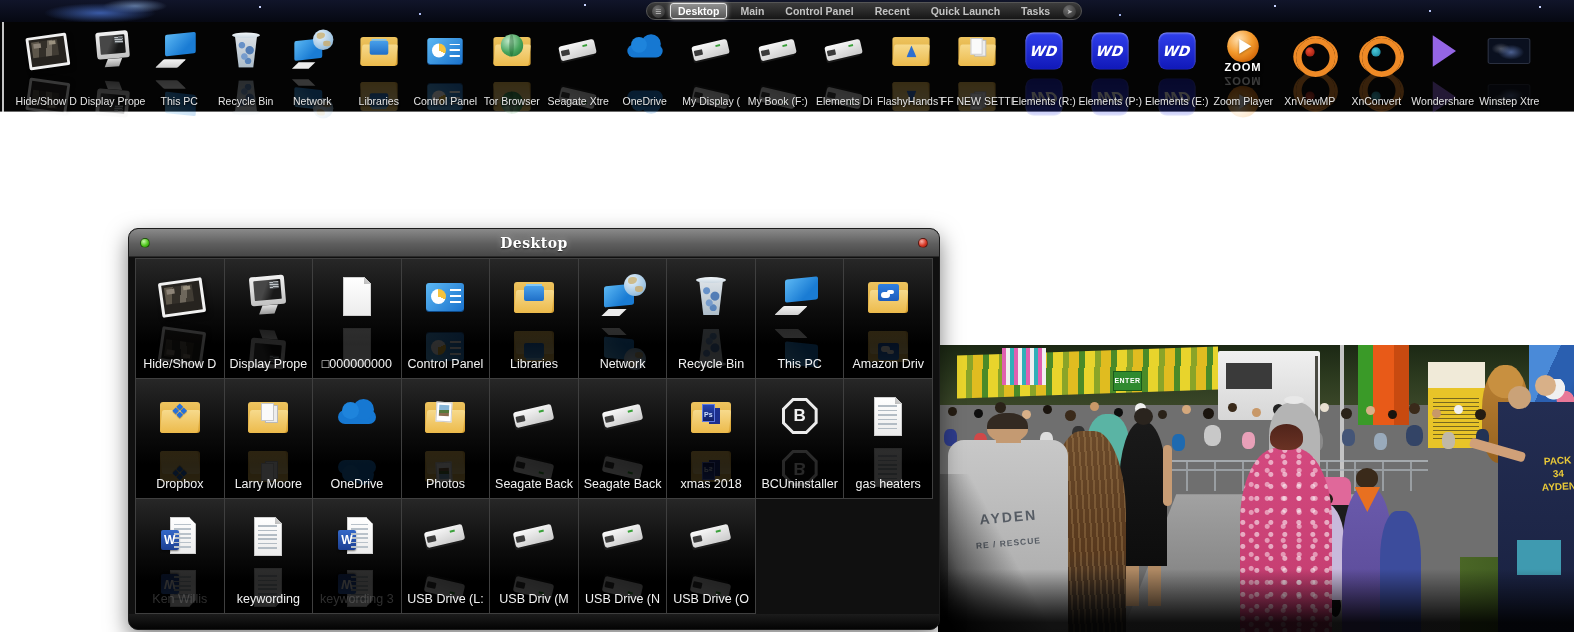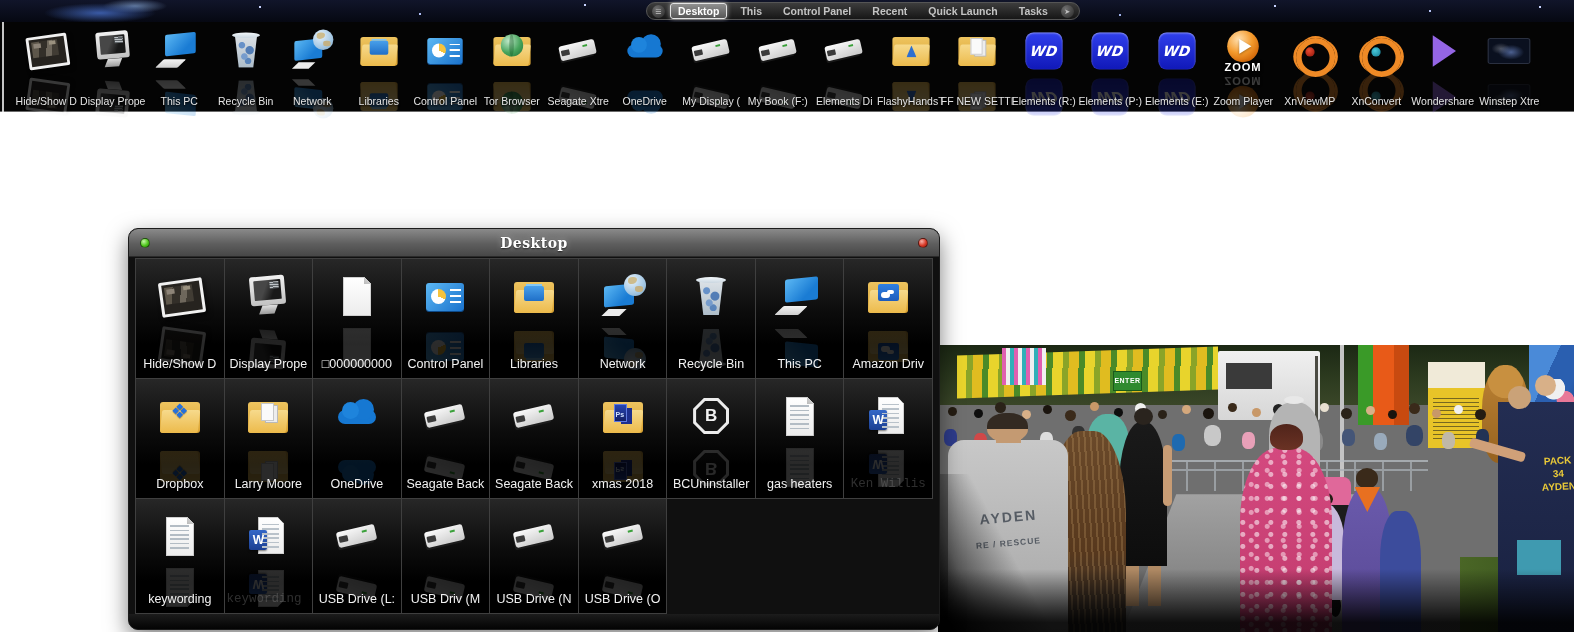--- a/index.html
+++ b/index.html
@@ -189,21 +189,21 @@
   .orb.red{right:11px;background:radial-gradient(circle at 35% 30%,#f8b0a8,#d83a28 55%,#8a1408);}
   .grid{margin:1px 6px 0 6px;display:grid;grid-template-columns:repeat(9,1fr);grid-template-rows:120px 120px 115px;
     border-top:1px solid #3f3f3f;border-left:1px solid #3f3f3f;}
   .cell{position:relative;border-right:1px solid #3f3f3f;border-bottom:1px solid #3f3f3f;overflow:hidden;
     background:linear-gradient(180deg,#272727,#0d0d0d 42%,#000 72%);}
   .cell .ic{position:absolute;left:50%;top:14px;transform:translateX(-50%);}
   .cell .refl{position:absolute;left:50%;top:64px;transform:translateX(-50%) scaleY(-1);opacity:.17;
     filter:blur(.6px);pointer-events:none;z-index:1;}
   .clabel{position:absolute;left:2px;right:2px;bottom:7px;text-align:center;font-size:12.5px;color:#f2f2f2;
     white-space:nowrap;overflow:hidden;z-index:3;}
-  .cell.faded .clabel{opacity:.3;color:#9a9a9a;filter:blur(.4px);font-family:Liberation Mono, monospace;}
+  .cell.faded .clabel{opacity:.3;color:#9a9a9a;filter:blur(.4px);}
   .winfooter{height:17px;background:linear-gradient(#1c1c1c,#000);}
 
   
   .photo{position:absolute;left:938px;top:345px;width:636px;height:287px;background:#6f6f6f;overflow:hidden;}
   .ph{position:absolute;}
   .ph-trees{left:0;top:0;width:100%;height:21%;background:linear-gradient(#1c2814,#2e3c20 60%,#3a4628);}
   .ph-canopy{left:3%;top:2%;width:41%;height:15%;transform:skewY(-2deg);
     background:repeating-linear-gradient(92deg,#e8d42c 0 10px,#8aa428 10px 16px,#e0bc20 16px 26px,#4a8a28 26px 32px);}
   .ph-carousel{left:10%;top:1%;width:7%;height:13%;
     background:repeating-linear-gradient(90deg,#e060b0 0 4px,#f0f0f0 4px 8px,#30b0b8 8px 12px);}
@@ -311,21 +311,21 @@
 </style>
 </head>
 <body>
 
 <div class="taskbar">
   <div class="tabbar">
     <div class="tbicon">
         <span>☰</span>
       </div>
     <span class="tab active">Desktop</span>
-    <span class="tab">This</span>
+    <span class="tab">Main</span>
     <span class="tab">Control Panel</span>
     <span class="tab">Recent</span>
     <span class="tab">Quick Launch</span>
     <span class="tab">Tasks</span>
     <div class="tbicon">
         <span>➤</span>
       </div>
   </div>
 </div>
 
@@ -655,20 +655,29 @@
     <div class="cell">
         <div class="ic i-cloud">
           <span class="e"></span>
         </div>
         <div class="clabel">OneDrive</div>
         <div class="ic i-cloud refl">
           <span class="e"></span>
         </div>
       </div>
     <div class="cell">
+        <div class="ic i-folder i-photosf">
+          <span class="e"></span>
+        </div>
+        <div class="clabel">Photos</div>
+        <div class="ic i-folder i-photosf refl">
+          <span class="e"></span>
+        </div>
+      </div>
+    <div class="cell">
         <div class="ic i-extdrive"></div>
         <div class="clabel">Seagate Back</div>
         <div class="ic i-extdrive refl"></div>
       </div>
     <div class="cell">
         <div class="ic i-extdrive"></div>
         <div class="clabel">Seagate Back</div>
         <div class="ic i-extdrive refl"></div>
       </div>
     <div class="cell">

